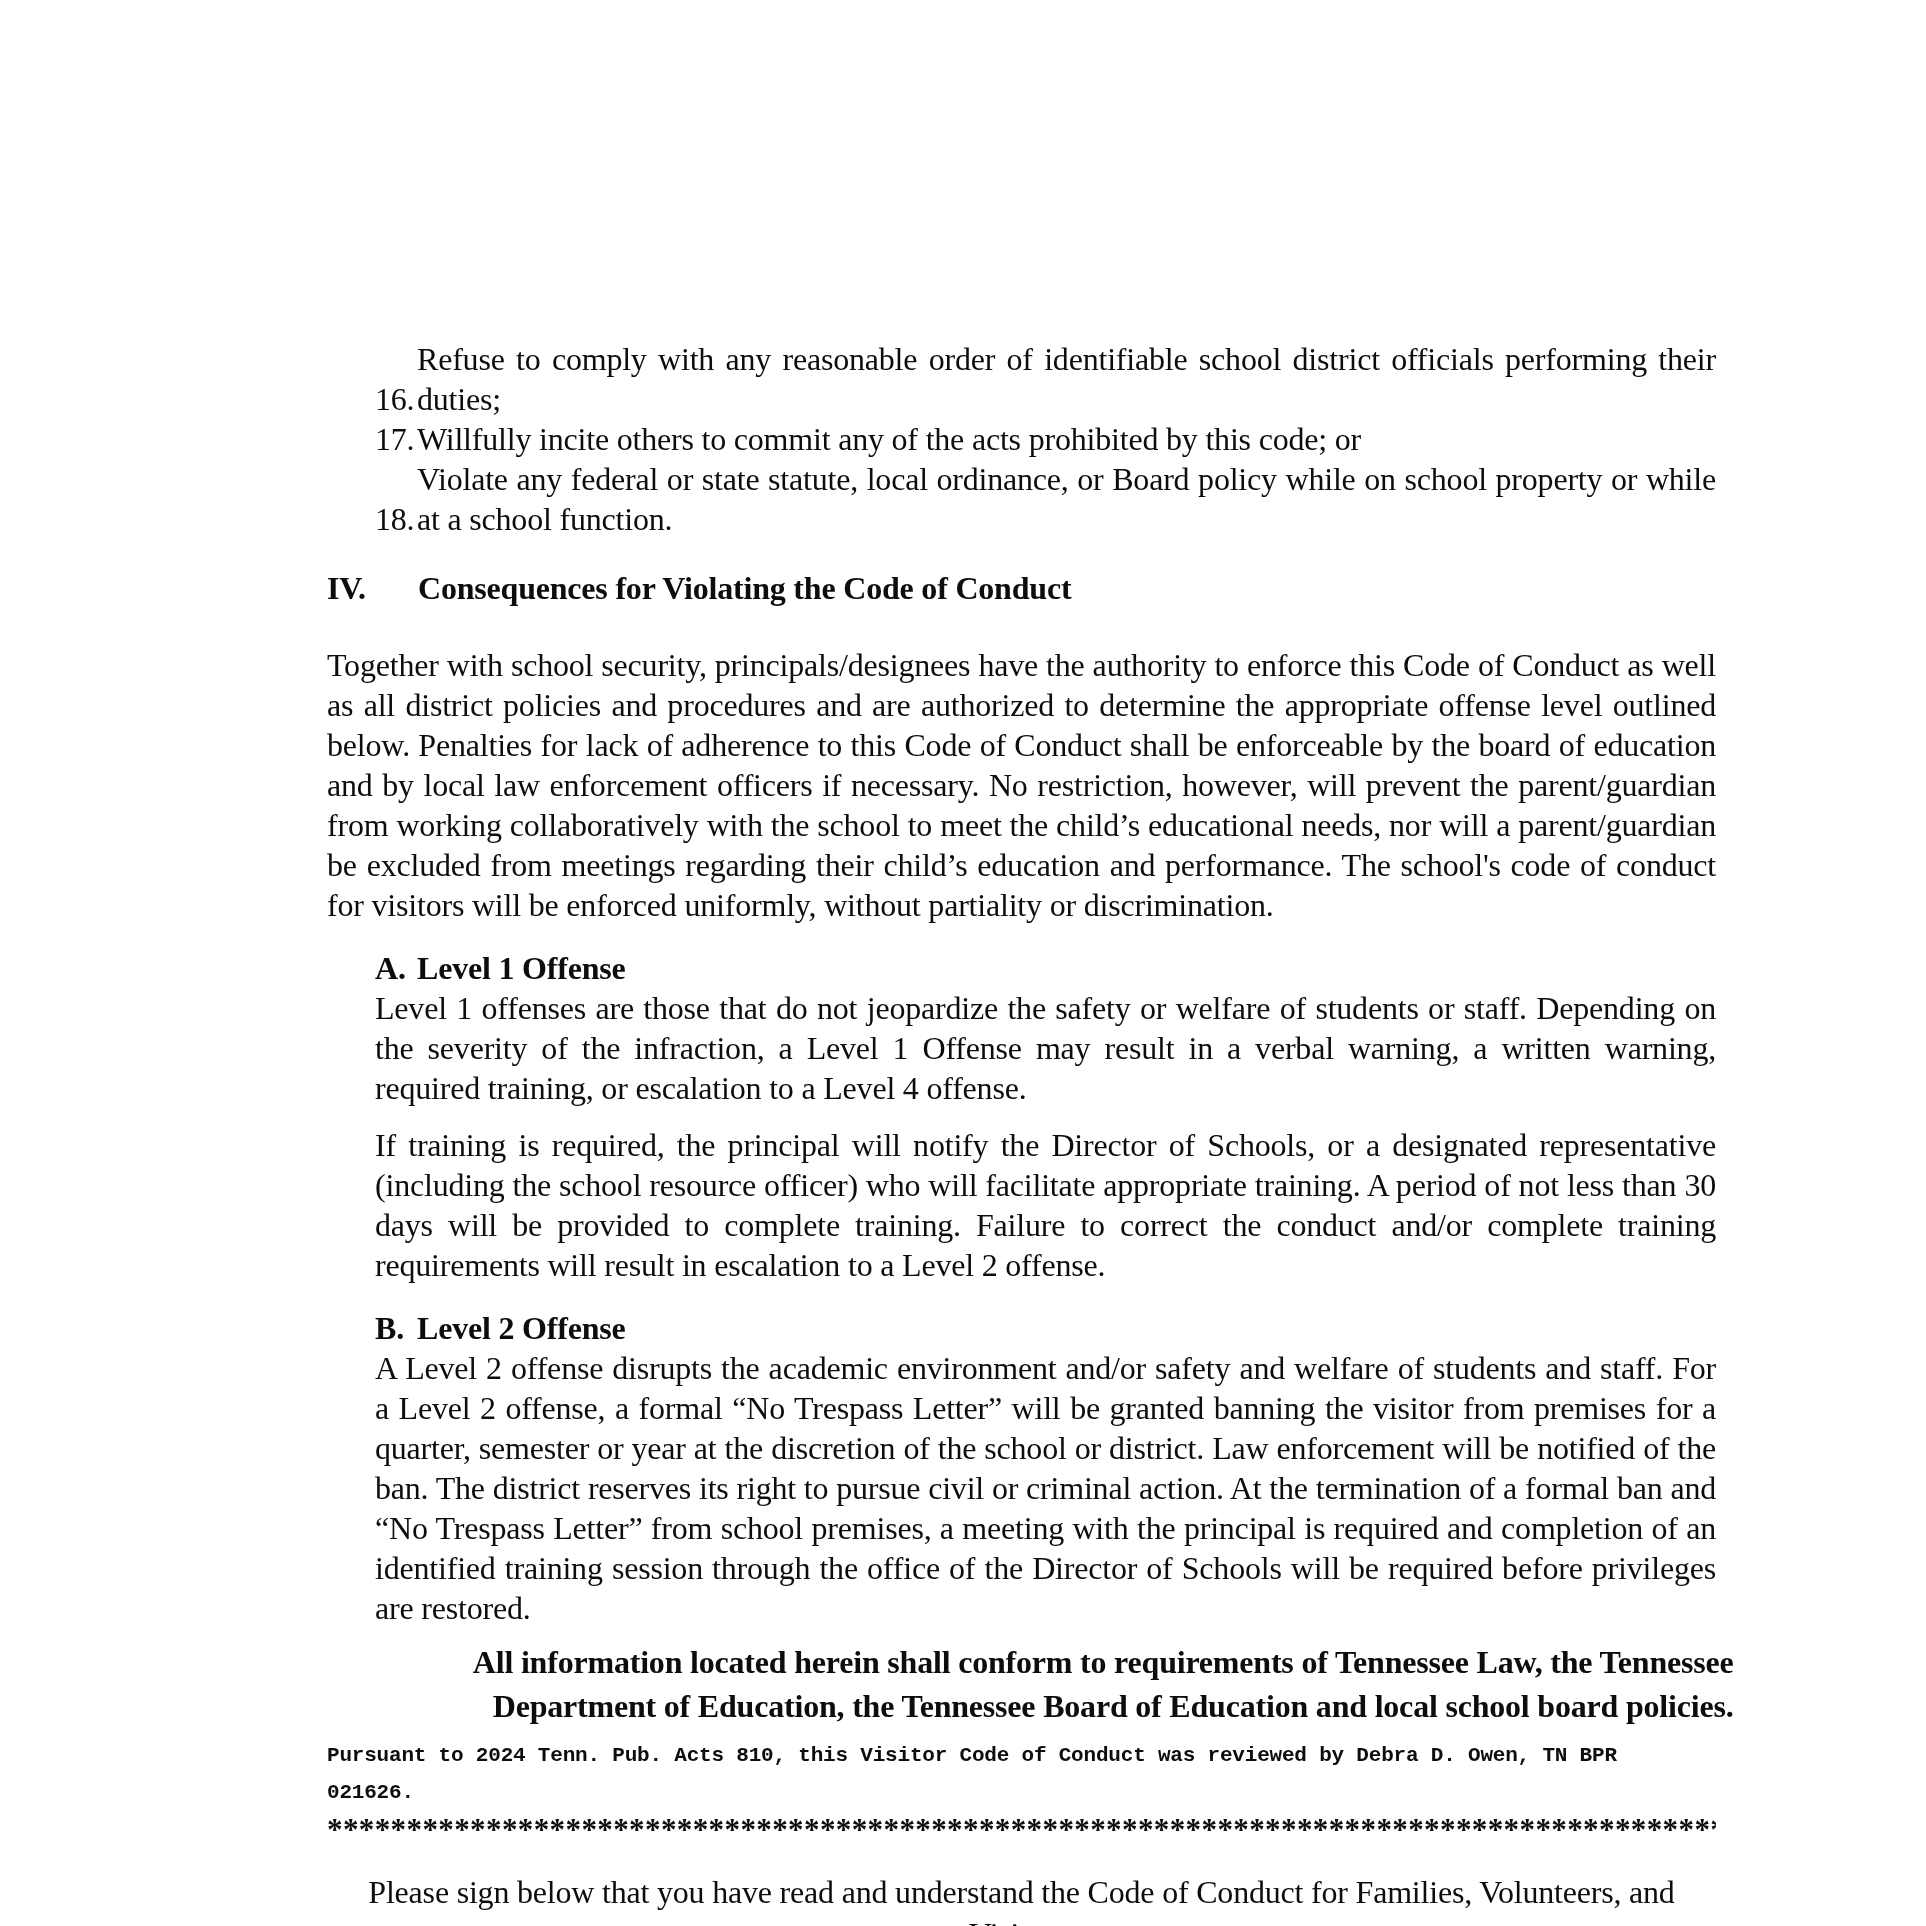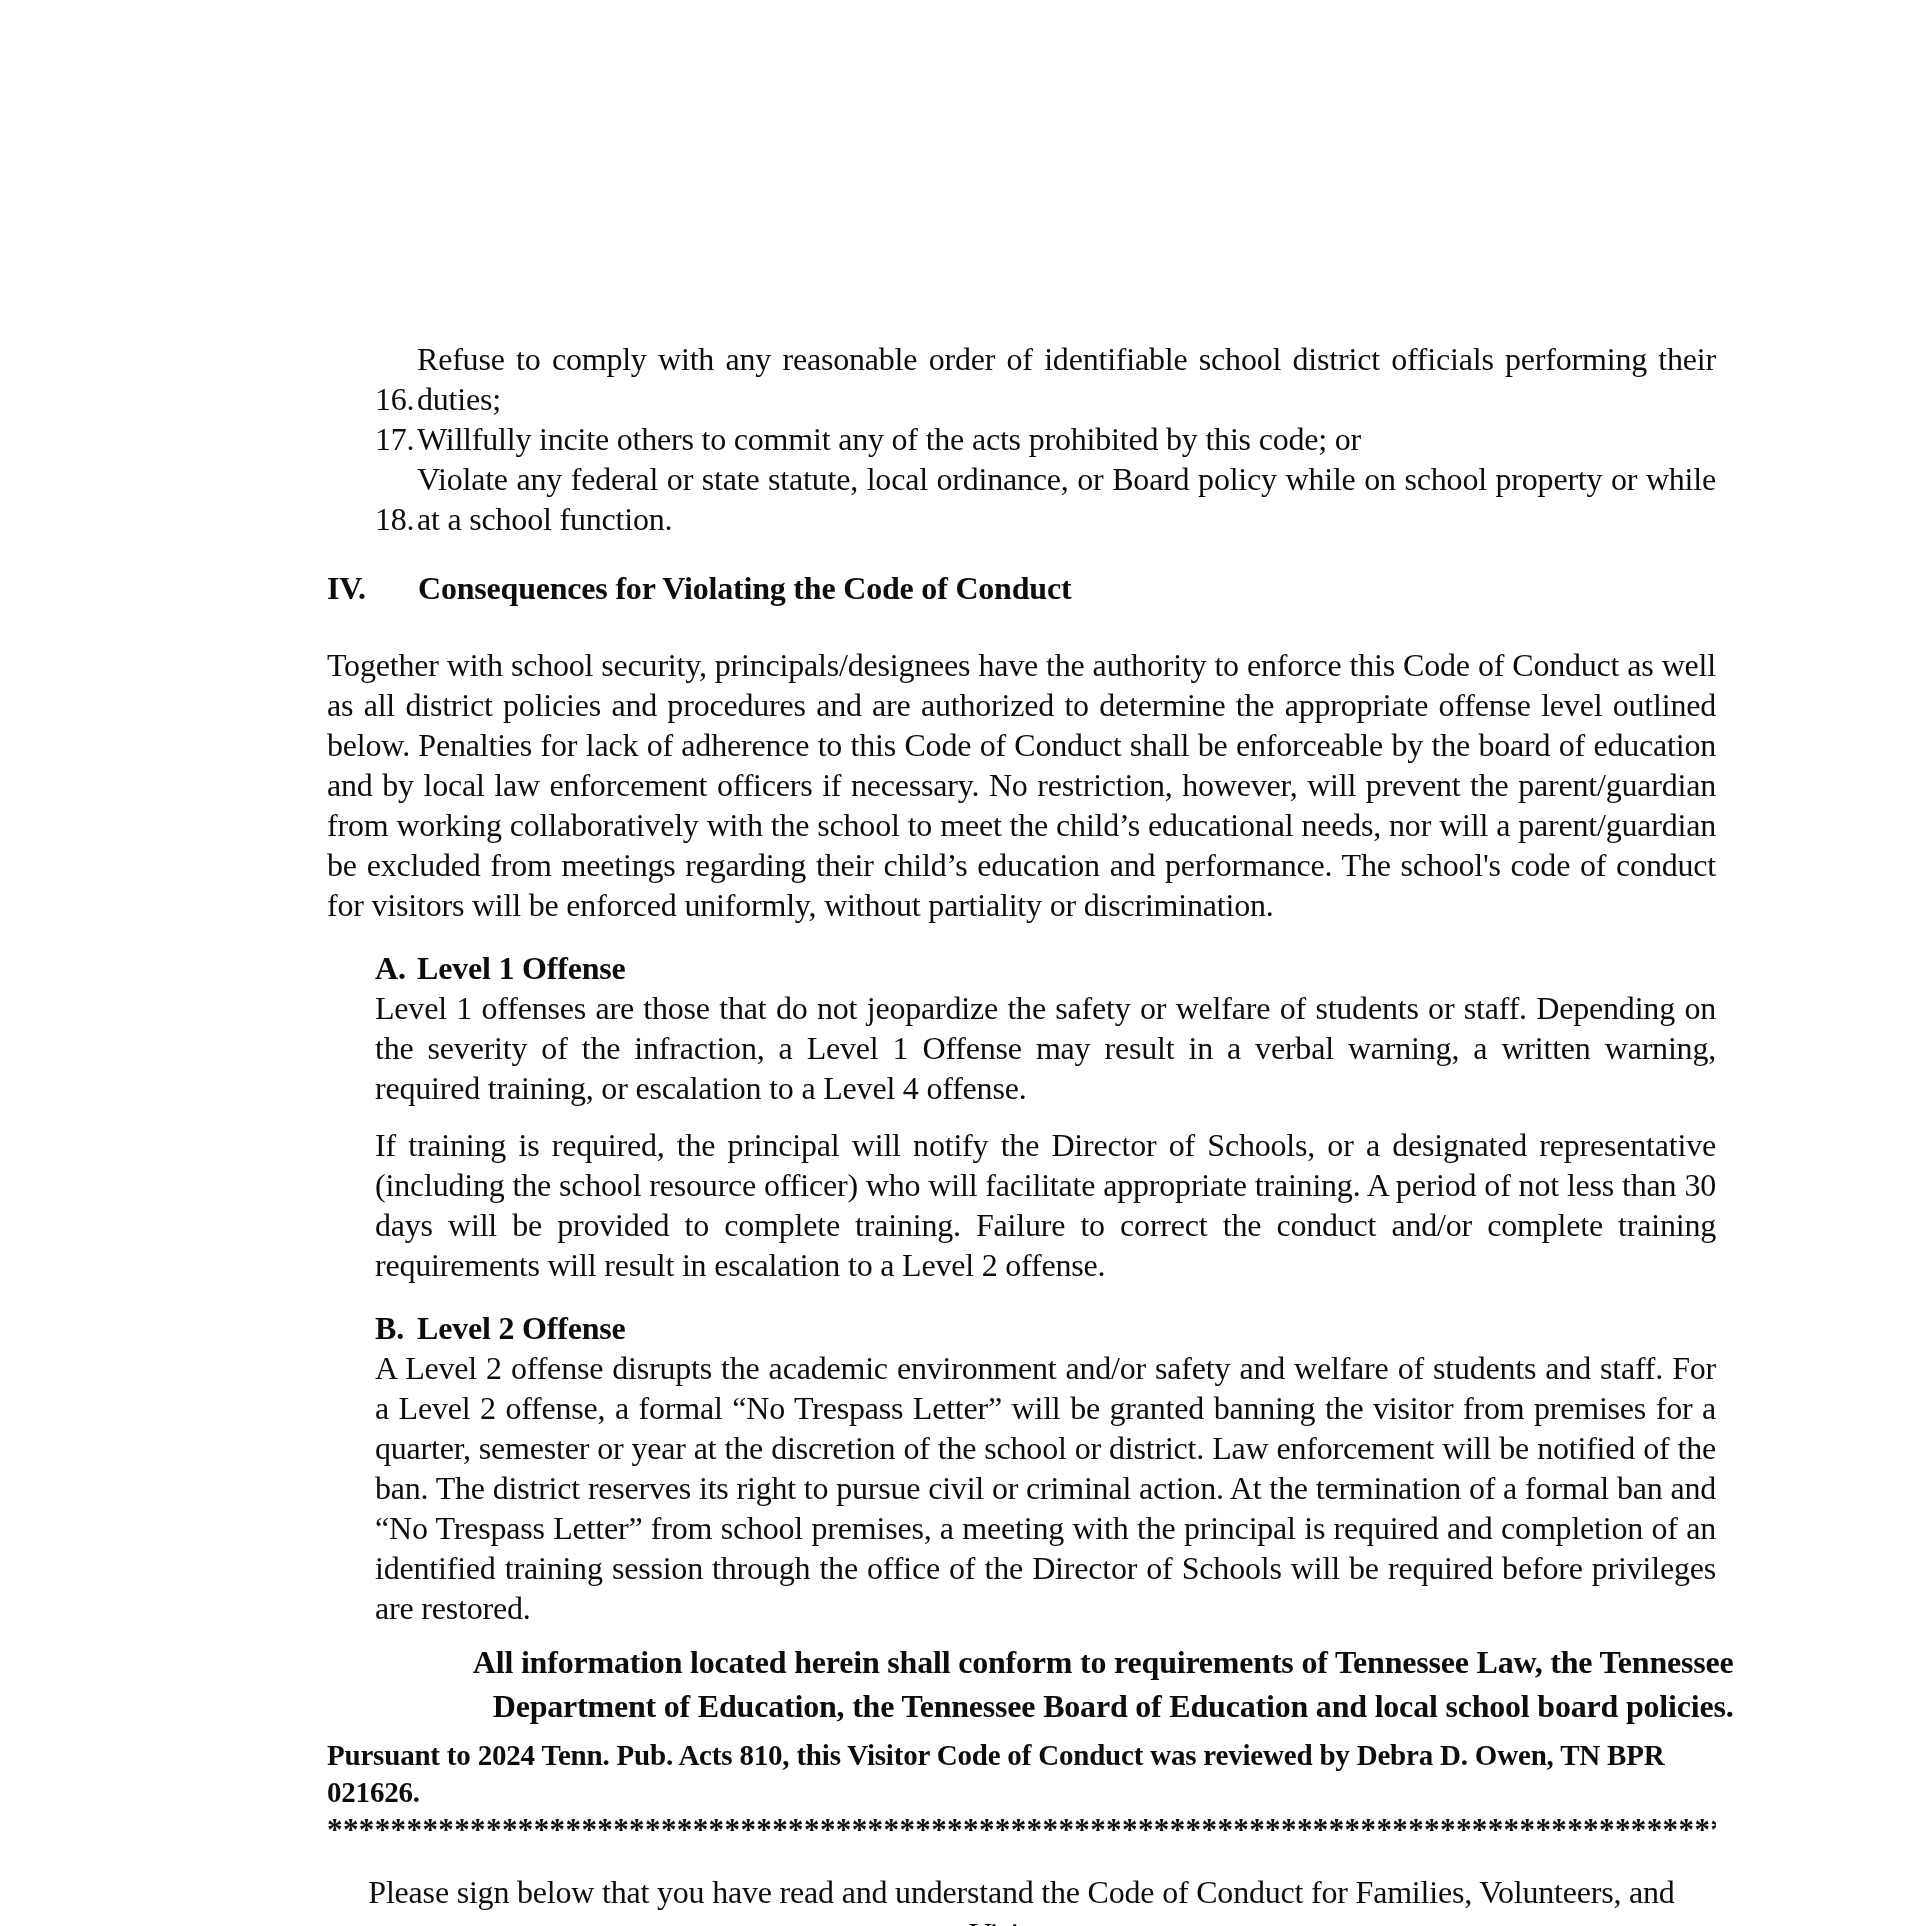--- a/index.html
+++ b/index.html
@@ -77,23 +77,24 @@
     margin-left: -18.5px;
     width: 1425px;
     text-align: right;
     font-weight: bold;
     font-size: 32px;
     line-height: 44px;
   }
   .review-note {
     margin-top: 9.6px;
     font-weight: bold;
-    font-size: 29px;
+    font-size: 21px;
     line-height: 37px;
     letter-spacing: -0.2px;
+    font-family: Liberation Mono, monospace;
   }
   .divider {
     font-weight: bold;
     font-size: 31px;
     line-height: 37px;
     letter-spacing: 0.4px;
     white-space: nowrap;
     overflow: hidden;
   }
   .sign-instruction {

